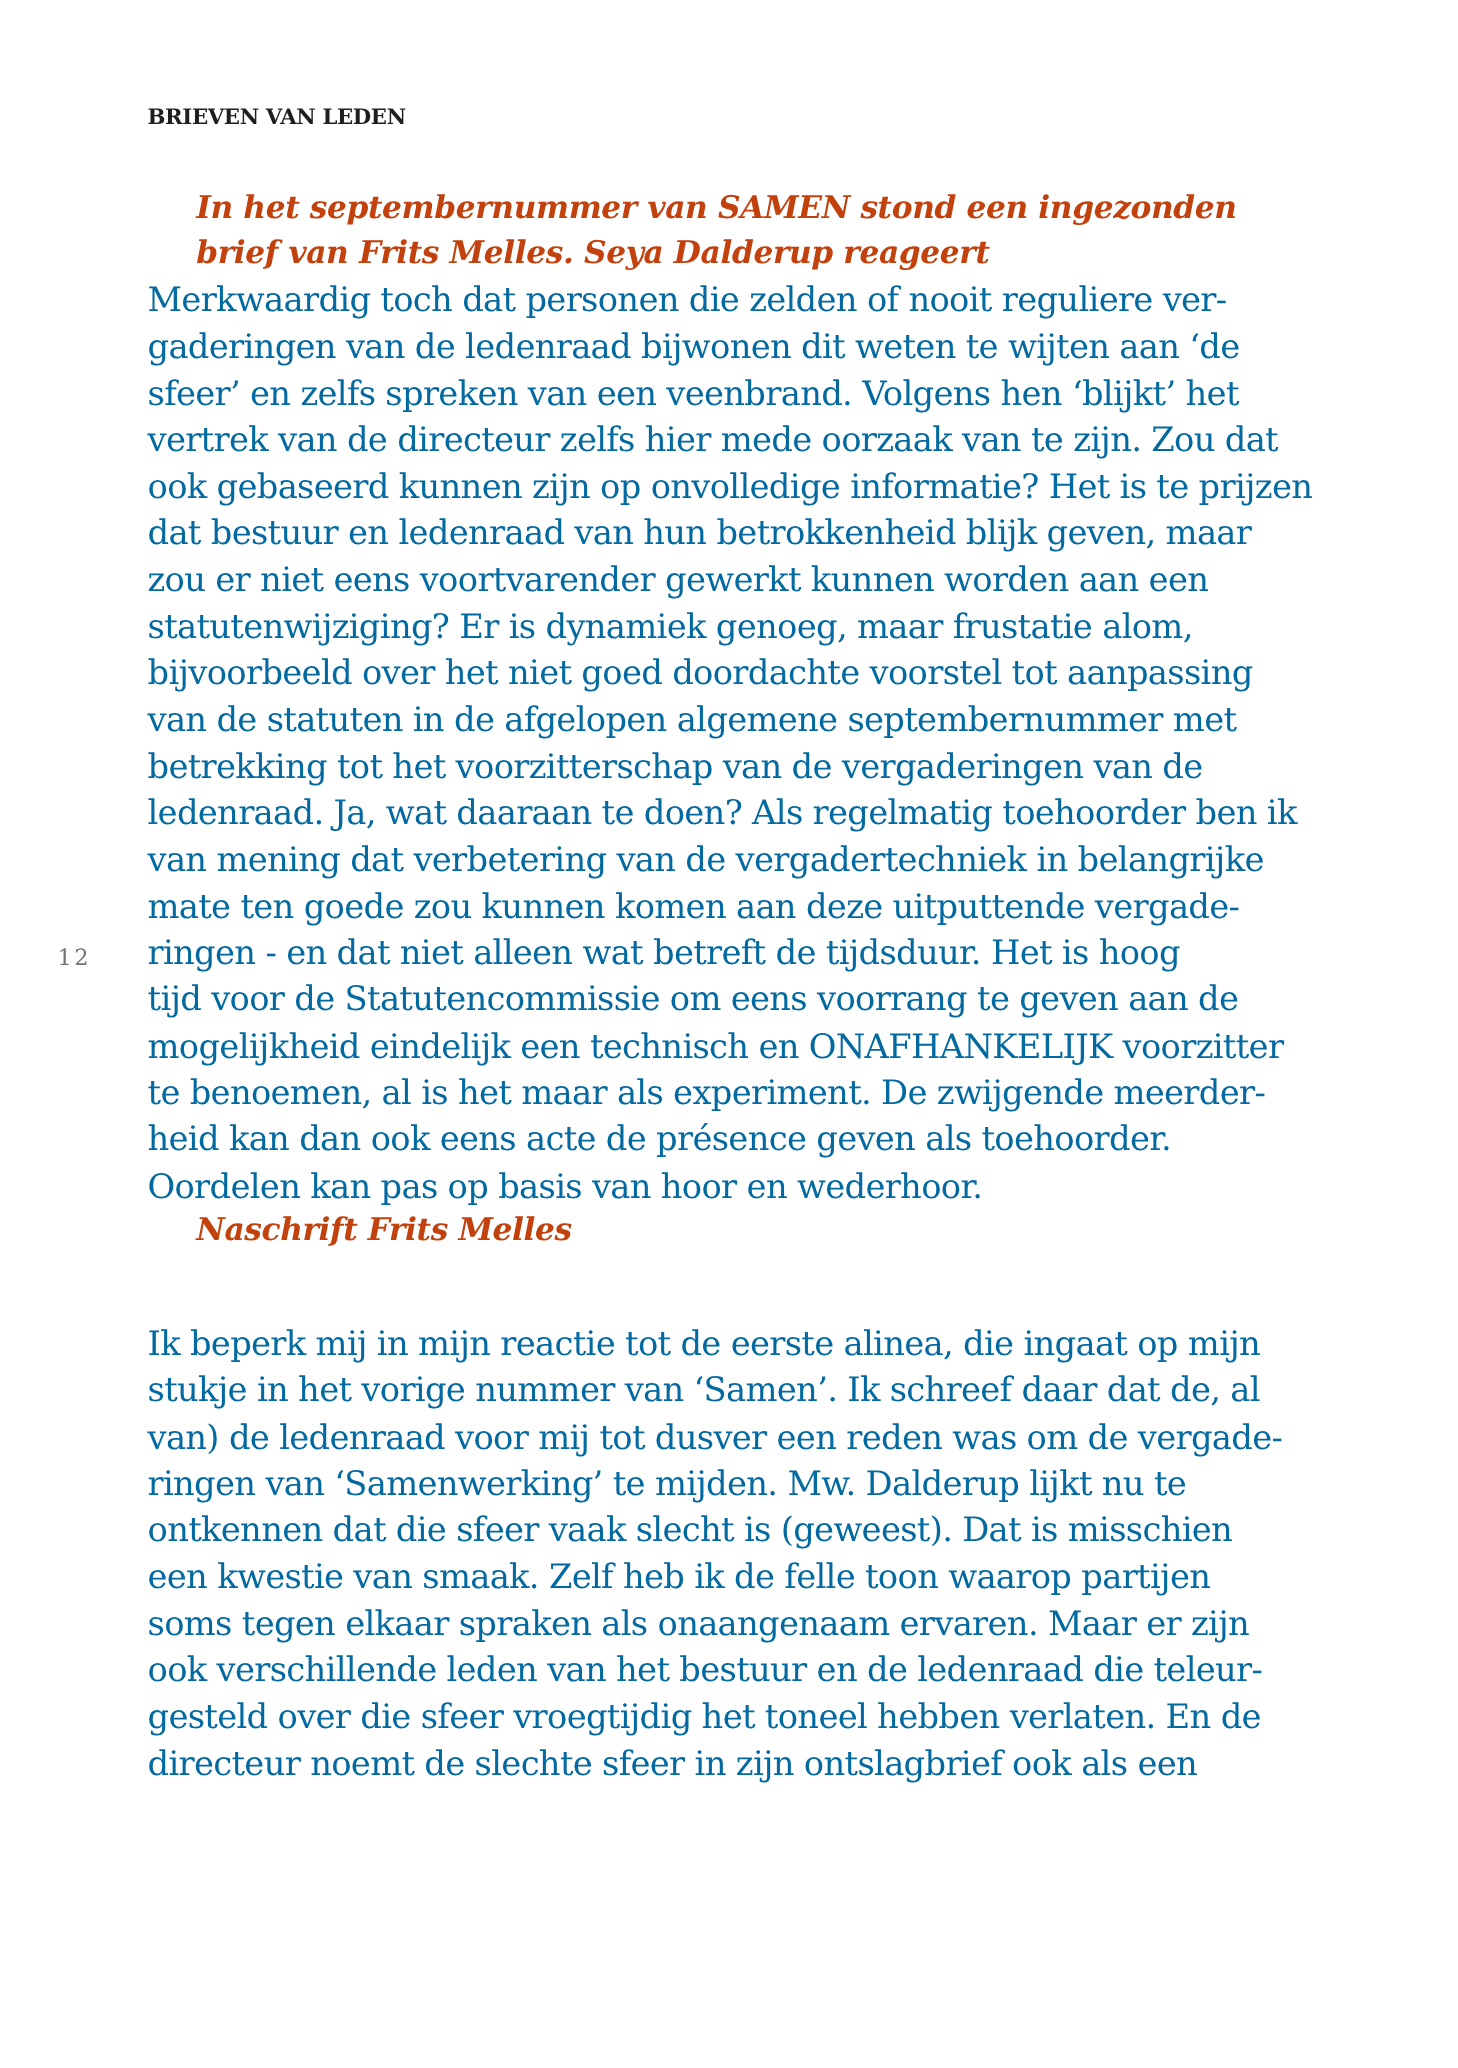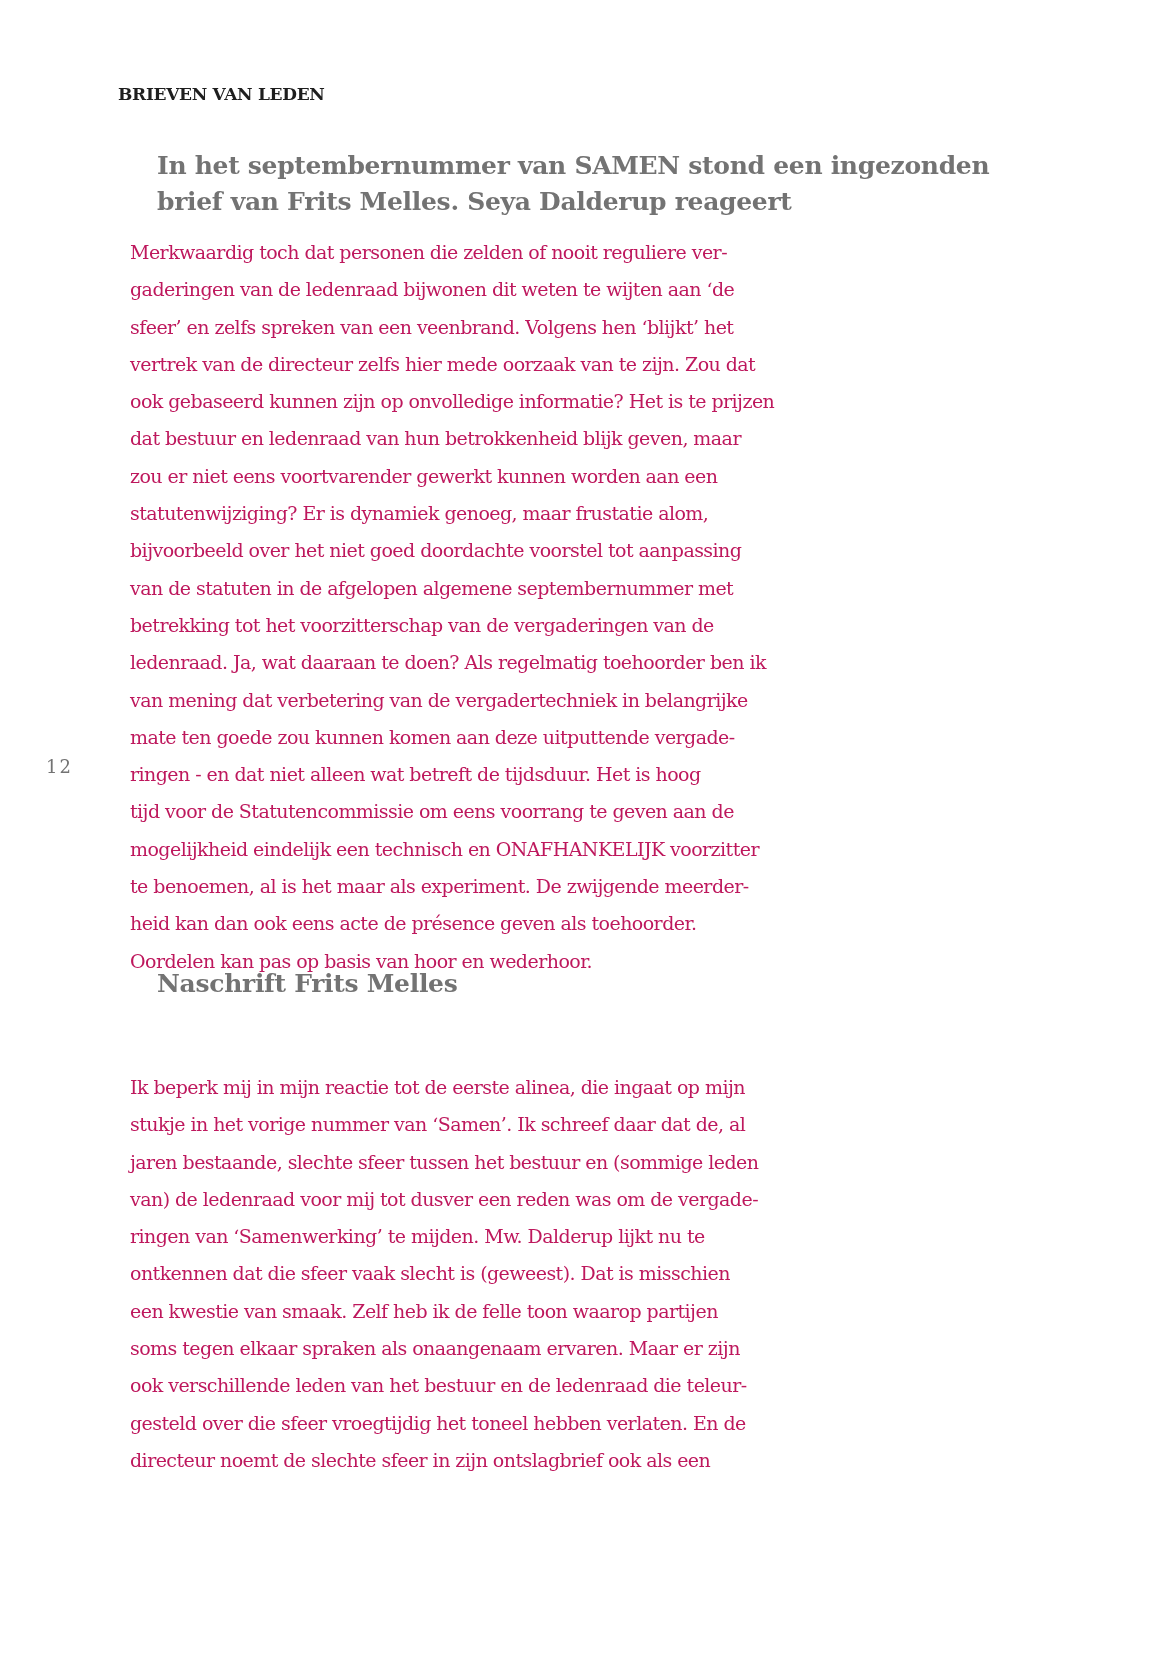--- a/index.html
+++ b/index.html
@@ -1,23 +1,23 @@
 <!DOCTYPE html>
 <html><head>
   <meta charset="utf-8">
   <style>
     html, body { margin: 0; padding: 0; background: #ffffff; }
     body { width: 1166px; height: 1654px; position: relative; overflow: hidden;
            font-family: "DejaVu Serif", "Liberation Serif", serif; color: #222222; }
     .page-heading { position: absolute; left: 118px; top: 84px; font-size: 17px; font-weight: bold;
                     letter-spacing: -0.3px; color: #1e1e1e; margin: 0; }
-    .letter-title { position: absolute; left: 157px; font-size: 25px; font-weight: bold; color: #737373;
-                    line-height: 36px; margin: 0; letter-spacing: -0.3px; }
-    .body-text { position: absolute; left: 118px; width: 880px; font-size: 19px; line-height: 37.3px;
-                 color: #be185d; margin: 12px; letter-spacing: -0.55px; }
+    .letter-title { position: absolute; left: 157px; font-size: 25px; font-weight: bold; color: #c2410c;
+                    line-height: 36px; margin: 0; letter-spacing: -0.3px; font-style: italic; }
+    .body-text { position: absolute; left: 118px; width: 880px; font-size: 27px; line-height: 37.3px;
+                 color: #0369a1; margin: 0; letter-spacing: -0.55px; }
     .line { display: block; white-space: nowrap; }
     .page-number { position: absolute; left: 46px; top: 756px; font-size: 18px; color: #737373;
                    letter-spacing: 2px; }
   </style>
 </head>
 <body>
 
 <h1 class="page-heading">BRIEVEN VAN LEDEN</h1>
 
 <h2 class="letter-title" style="top:148px;">
@@ -50,21 +50,20 @@
 
 <div class="page-number">12</div>
 
 <h2 class="letter-title" style="top:966px;">
   <span class="line">Naschrift Frits Melles</span>
 </h2>
 
 <p class="body-text" id="postscript-body" style="top:1057px;">
     <span class="line">Ik beperk mij in mijn reactie tot de eerste alinea, die ingaat op mijn</span>
     <span class="line">stukje in het vorige nummer van ‘Samen’. Ik schreef daar dat de, al</span>
-    <span class="line">jaren bestaande, slechte sfeer tussen het bestuur en (sommige leden</span>
     <span class="line">van) de ledenraad voor mij tot dusver een reden was om de vergade-</span>
     <span class="line">ringen van ‘Samenwerking’ te mijden. Mw. Dalderup lijkt nu te</span>
     <span class="line">ontkennen dat die sfeer vaak slecht is (geweest). Dat is misschien</span>
     <span class="line">een kwestie van smaak. Zelf heb ik de felle toon waarop partijen</span>
     <span class="line">soms tegen elkaar spraken als onaangenaam ervaren. Maar er zijn</span>
     <span class="line">ook verschillende leden van het bestuur en de ledenraad die teleur-</span>
     <span class="line">gesteld over die sfeer vroegtijdig het toneel hebben verlaten. En de</span>
     <span class="line">directeur noemt de slechte sfeer in zijn ontslagbrief ook als een</span>
   </p>
 

